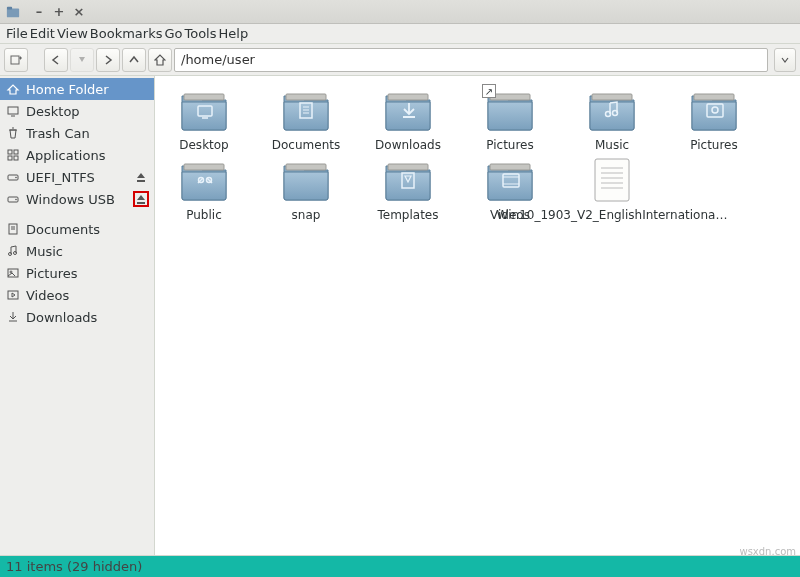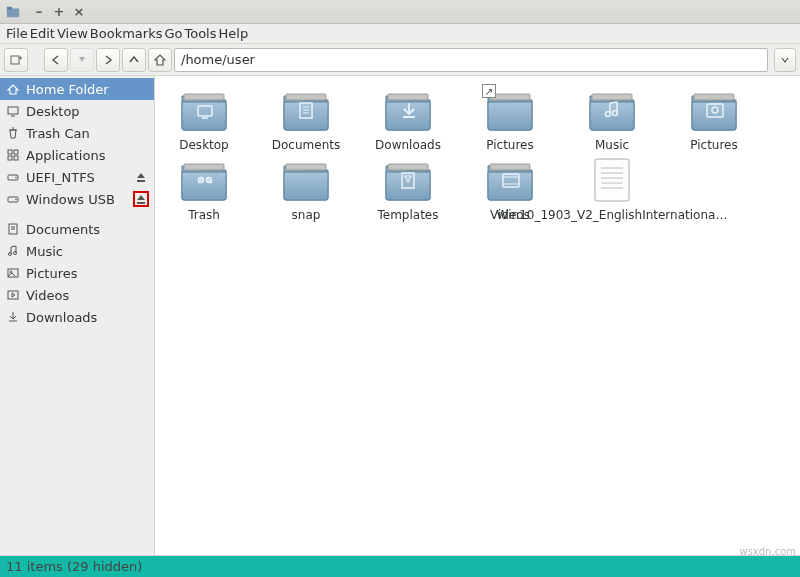--- a/index.html
+++ b/index.html
@@ -313,21 +313,21 @@
             <defs>
               <linearGradient id="g1" x1="0" y1="0" x2="0" y2="1">
                 <stop offset="0" stop-color="#a8c4d9"></stop>
                 <stop offset="1" stop-color="#7ba0bd"></stop>
               </linearGradient>
             </defs>
             <circle cx="23" cy="24" r="2.5" fill="none" stroke="#e8f2fa" stroke-width="1.5"></circle>
             <circle cx="31" cy="24" r="2.5" fill="none" stroke="#e8f2fa" stroke-width="1.5"></circle>
             <path d="M20 27 L25 22 M29 22 L34 27" fill="none" stroke="#e8f2fa" stroke-width="1.5"></path>
           </svg></div>
-        <div class="name">Trash</div>
+        <div class="name">Public</div>
       </div>
       <div class="file">
         <div class="thumb"><svg class="folder-svg" viewBox="0 0 52 48">
             <path d="M4 10 L20 10 L24 14 L48 14 L48 42 Q48 44 46 44 L6 44 Q4 44 4 42 Z" fill="#86a9c4" stroke="#5b7e99"></path>
             <rect x="6" y="8" width="40" height="6" rx="1" fill="#c5c5c1" stroke="#9a9a96"></rect>
             <path d="M4 16 L48 16 L48 42 Q48 44 46 44 L6 44 Q4 44 4 42 Z" fill="url(#g1)" stroke="#5b7e99"></path>
             <defs>
               <linearGradient id="g1" x1="0" y1="0" x2="0" y2="1">
                 <stop offset="0" stop-color="#a8c4d9"></stop>
                 <stop offset="1" stop-color="#7ba0bd"></stop>

